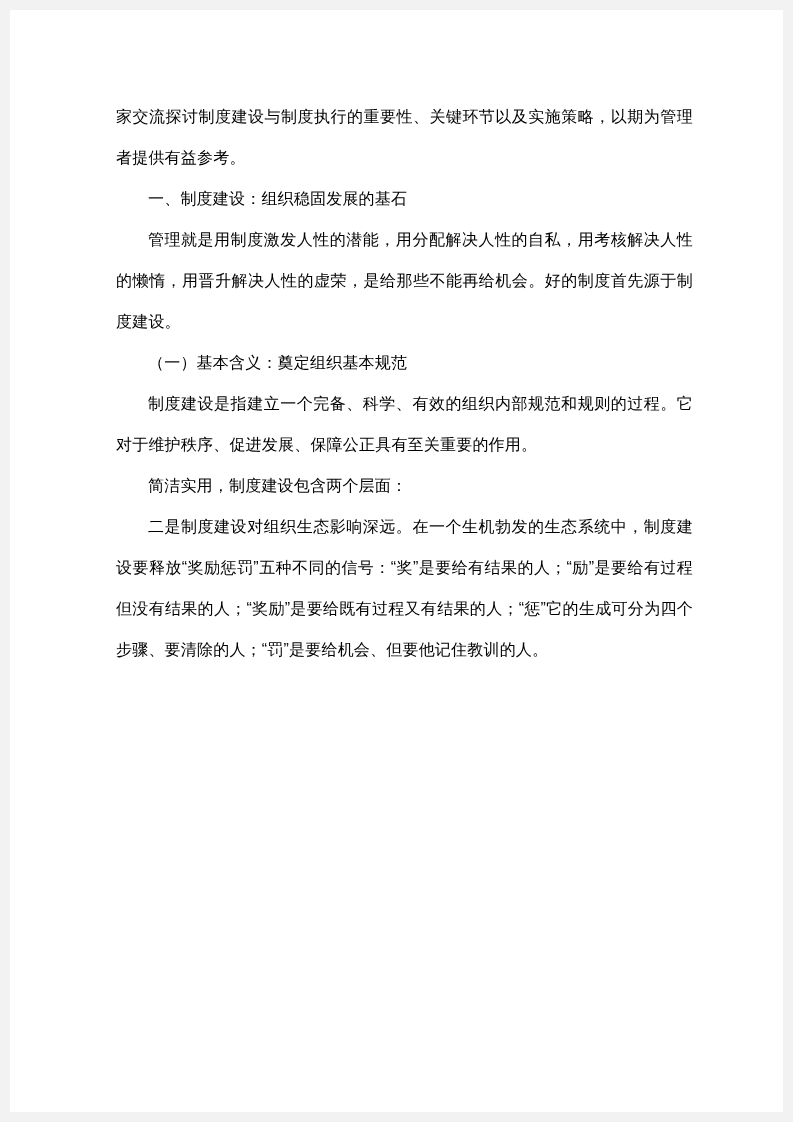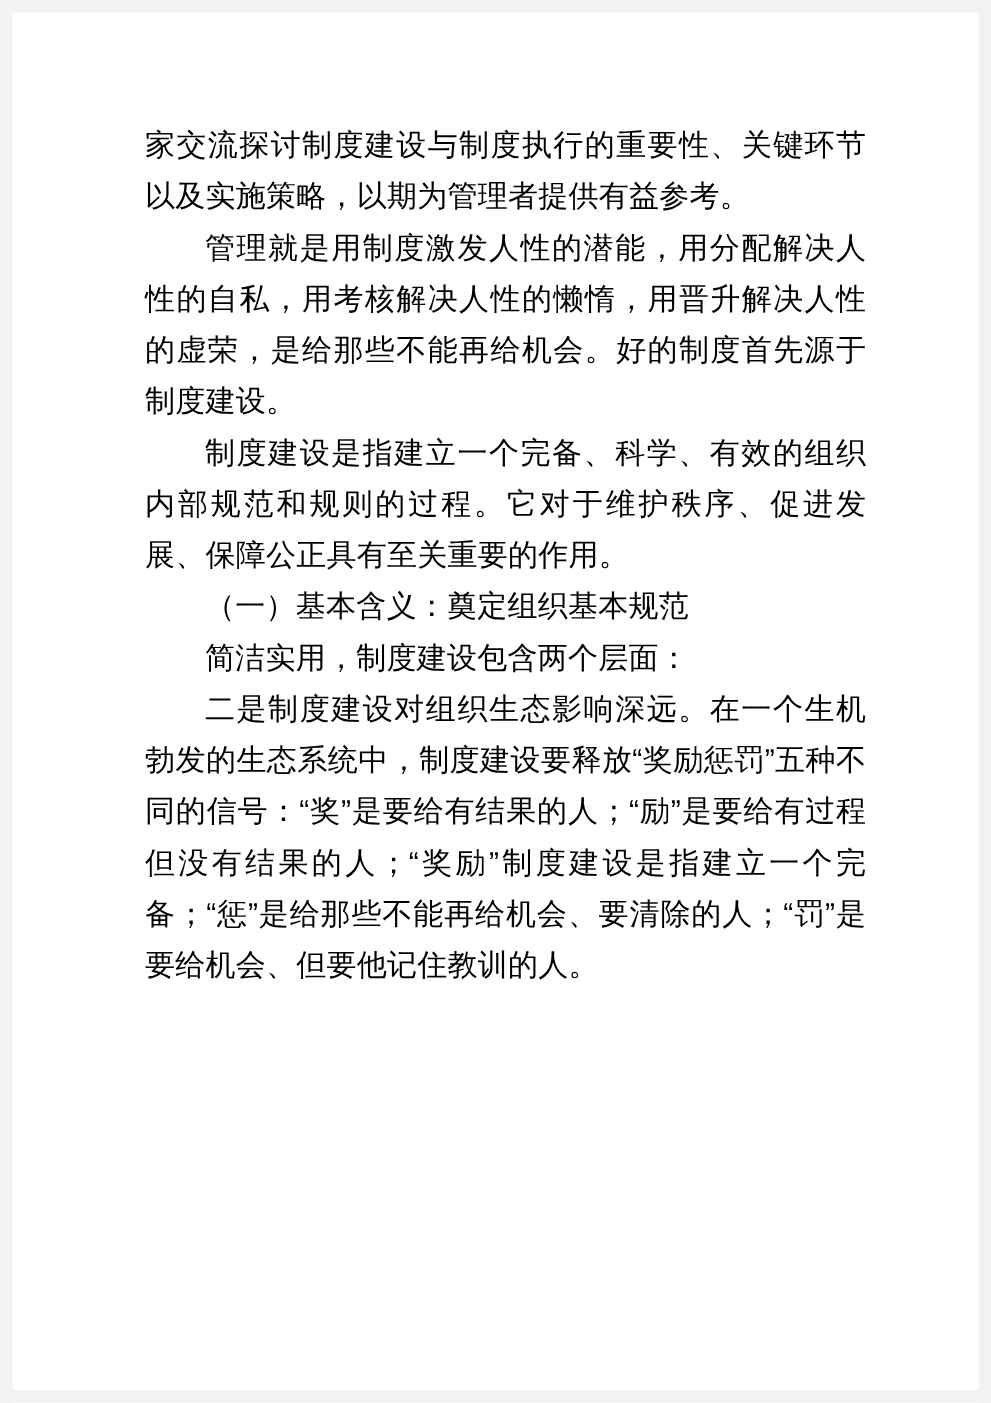--- a/index.html
+++ b/index.html
@@ -17,21 +17,21 @@
   }
   .page {
     box-sizing: border-box;
     width: 793px;
     height: 1122px;
     padding: 96px 100px 60px 116px;
     position: relative;
     background: #ffffff;
   }
   .doc-body {
-    font-size: 24px;
+    font-size: 16px;
     line-height: 41px;
     letter-spacing: 0.2px;
     text-align: justify;
     text-justify: inter-ideograph;
   }
   p.para {
     margin: 0;
     padding: 0;
     text-indent: 2em;
     word-break: break-all;
@@ -54,19 +54,20 @@
 <body>
 
 <div class="page">
   <div class="edge-top"></div>
   <div class="edge-bottom"></div>
   <div class="edge-left"></div>
   <div class="edge-right"></div>
 
   <div class="doc-body">
     <p class="para noindent">家交流探讨制度建设与制度执行的重要性、关键环节以及实施策略，以期为管理者提供有益参考。</p>
+    <p class="para">一、制度建设：组织稳固发展的基石</p>
     <p class="para">管理就是用制度激发人性的潜能，用分配解决人性的自私，用考核解决人性的懒惰，用晋升解决人性的虚荣，是给那些不能再给机会。好的制度首先源于制度建设。</p>
+    <p class="para">（一）基本含义：奠定组织基本规范</p>
     <p class="para">制度建设是指建立一个完备、科学、有效的组织内部规范和规则的过程。它对于维护秩序、促进发展、保障公正具有至关重要的作用。</p>
-    <p class="para">（一）基本含义：奠定组织基本规范</p>
     <p class="para">简洁实用，制度建设包含两个层面：</p>
-    <p class="para">二是制度建设对组织生态影响深远。在一个生机勃发的生态系统中，制度建设要释放“奖励惩罚”五种不同的信号：“奖”是要给有结果的人；“励”是要给有过程但没有结果的人；“奖励”制度建设是指建立一个完备；“惩”是给那些不能再给机会、要清除的人；“罚”是要给机会、但要他记住教训的人。</p>
+    <p class="para">二是制度建设对组织生态影响深远。在一个生机勃发的生态系统中，制度建设要释放“奖励惩罚”五种不同的信号：“奖”是要给有结果的人；“励”是要给有过程但没有结果的人；“奖励”是要给既有过程又有结果的人；“惩”它的生成可分为四个步骤、要清除的人；“罚”是要给机会、但要他记住教训的人。</p>
   </div>
 </div>
 
 </body></html>

